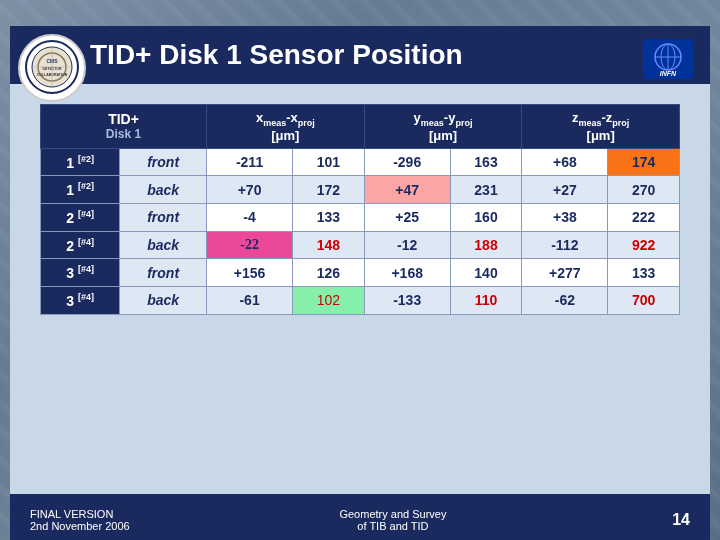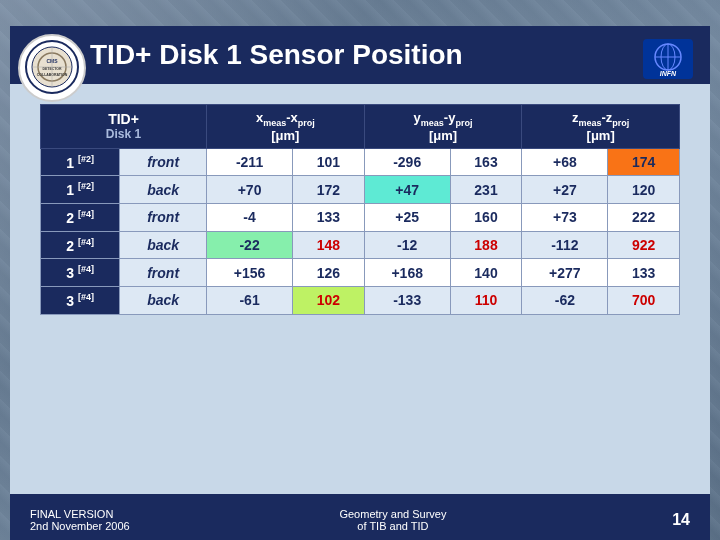--- a/index.html
+++ b/index.html
@@ -303,60 +303,60 @@
                 <td style="background: rgb(255, 255, 255); color: rgb(26, 42, 94);">-296</td>
                 <td style="background: rgb(255, 255, 255); color: rgb(26, 42, 94);">163</td>
                 <td style="background: rgb(255, 255, 255); color: rgb(26, 42, 94);">+68</td>
                 <td style="background: #f97316; color: rgb(26, 42, 94);">174</td>
               </tr>
               <tr class="data-row">
                 <td style="background: rgb(26, 42, 94); color: white; font-weight: bold;">1 <sup style="font-size:9px">[#2]</sup></td>
                 <td style="background: rgb(221, 232, 244); color: rgb(26, 42, 94); font-style: italic; font-weight: bold;">back</td>
                 <td style="background: rgb(221, 232, 244); color: rgb(26, 42, 94);">+70</td>
                 <td style="background: rgb(221, 232, 244); color: rgb(26, 42, 94);">172</td>
-                <td style="background: #5eead4; color: rgb(26, 42, 94);">+47</td>
+                <td style="background: #fca5a5; color: rgb(26, 42, 94);">+47</td>
                 <td style="background: rgb(221, 232, 244); color: rgb(26, 42, 94);">231</td>
                 <td style="background: rgb(221, 232, 244); color: rgb(26, 42, 94);">+27</td>
-                <td style="background: rgb(221, 232, 244); color: rgb(26, 42, 94);">120</td>
+                <td style="background: rgb(221, 232, 244); color: rgb(26, 42, 94);">270</td>
               </tr>
               <tr class="data-row">
                 <td style="background: rgb(26, 42, 94); color: white; font-weight: bold;">2 <sup style="font-size:9px">[#4]</sup></td>
                 <td style="background: rgb(221, 232, 244); color: rgb(26, 42, 94); font-style: italic; font-weight: bold;">front</td>
                 <td style="background: rgb(255, 255, 255); color: rgb(26, 42, 94);">-4</td>
                 <td style="background: rgb(255, 255, 255); color: rgb(26, 42, 94);">133</td>
                 <td style="background: rgb(255, 255, 255); color: rgb(26, 42, 94);">+25</td>
                 <td style="background: rgb(255, 255, 255); color: rgb(26, 42, 94);">160</td>
-                <td style="background: rgb(255, 255, 255); color: rgb(26, 42, 94);">+73</td>
+                <td style="background: rgb(255, 255, 255); color: rgb(26, 42, 94);">+38</td>
                 <td style="background: rgb(255, 255, 255); color: rgb(26, 42, 94);">222</td>
               </tr>
               <tr class="data-row">
                 <td style="background: rgb(26, 42, 94); color: white; font-weight: bold;">2 <sup style="font-size:9px">[#4]</sup></td>
                 <td style="background: rgb(221, 232, 244); color: rgb(26, 42, 94); font-style: italic; font-weight: bold;">back</td>
-                <td style="background: #86efac; color: rgb(26, 42, 94);">-22</td>
+                <td style="background: #ec4899; color: rgb(26, 42, 94); font-family: Liberation Serif, serif;">-22</td>
                 <td style="background: rgb(221, 232, 244); color: rgb(204, 0, 0); font-weight: bold;">148</td>
                 <td style="background: rgb(221, 232, 244); color: rgb(26, 42, 94);">-12</td>
                 <td style="background: rgb(221, 232, 244); color: rgb(204, 0, 0); font-weight: bold;">188</td>
                 <td style="background: rgb(221, 232, 244); color: rgb(26, 42, 94);">-112</td>
                 <td style="background: rgb(221, 232, 244); color: rgb(204, 0, 0); font-weight: bold;">922</td>
               </tr>
               <tr class="data-row">
                 <td style="background: rgb(26, 42, 94); color: white; font-weight: bold;">3 <sup style="font-size:9px">[#4]</sup></td>
                 <td style="background: rgb(221, 232, 244); color: rgb(26, 42, 94); font-style: italic; font-weight: bold;">front</td>
                 <td style="background: rgb(255, 255, 255); color: rgb(26, 42, 94);">+156</td>
                 <td style="background: rgb(255, 255, 255); color: rgb(26, 42, 94);">126</td>
                 <td style="background: rgb(255, 255, 255); color: rgb(26, 42, 94);">+168</td>
                 <td style="background: rgb(255, 255, 255); color: rgb(26, 42, 94);">140</td>
                 <td style="background: rgb(255, 255, 255); color: rgb(26, 42, 94);">+277</td>
                 <td style="background: rgb(255, 255, 255); color: rgb(26, 42, 94);">133</td>
               </tr>
               <tr class="data-row">
                 <td style="background: rgb(26, 42, 94); color: white; font-weight: bold;">3 <sup style="font-size:9px">[#4]</sup></td>
                 <td style="background: rgb(221, 232, 244); color: rgb(26, 42, 94); font-style: italic; font-weight: bold;">back</td>
                 <td style="background: rgb(221, 232, 244); color: rgb(26, 42, 94);">-61</td>
-                <td style="background: #bef264; color: rgb(204, 0, 0); font-weight: bold;">102</td>
+                <td style="background: #86efac; color: rgb(204, 0, 0); font-weight: normal;">102</td>
                 <td style="background: rgb(221, 232, 244); color: rgb(26, 42, 94);">-133</td>
                 <td style="background: rgb(221, 232, 244); color: rgb(204, 0, 0); font-weight: bold;">110</td>
                 <td style="background: rgb(221, 232, 244); color: rgb(26, 42, 94);">-62</td>
                 <td style="background: rgb(221, 232, 244); color: rgb(204, 0, 0); font-weight: bold;">700</td>
               </tr>
             </tbody>
         </table>
       </div>
     </div>
 

